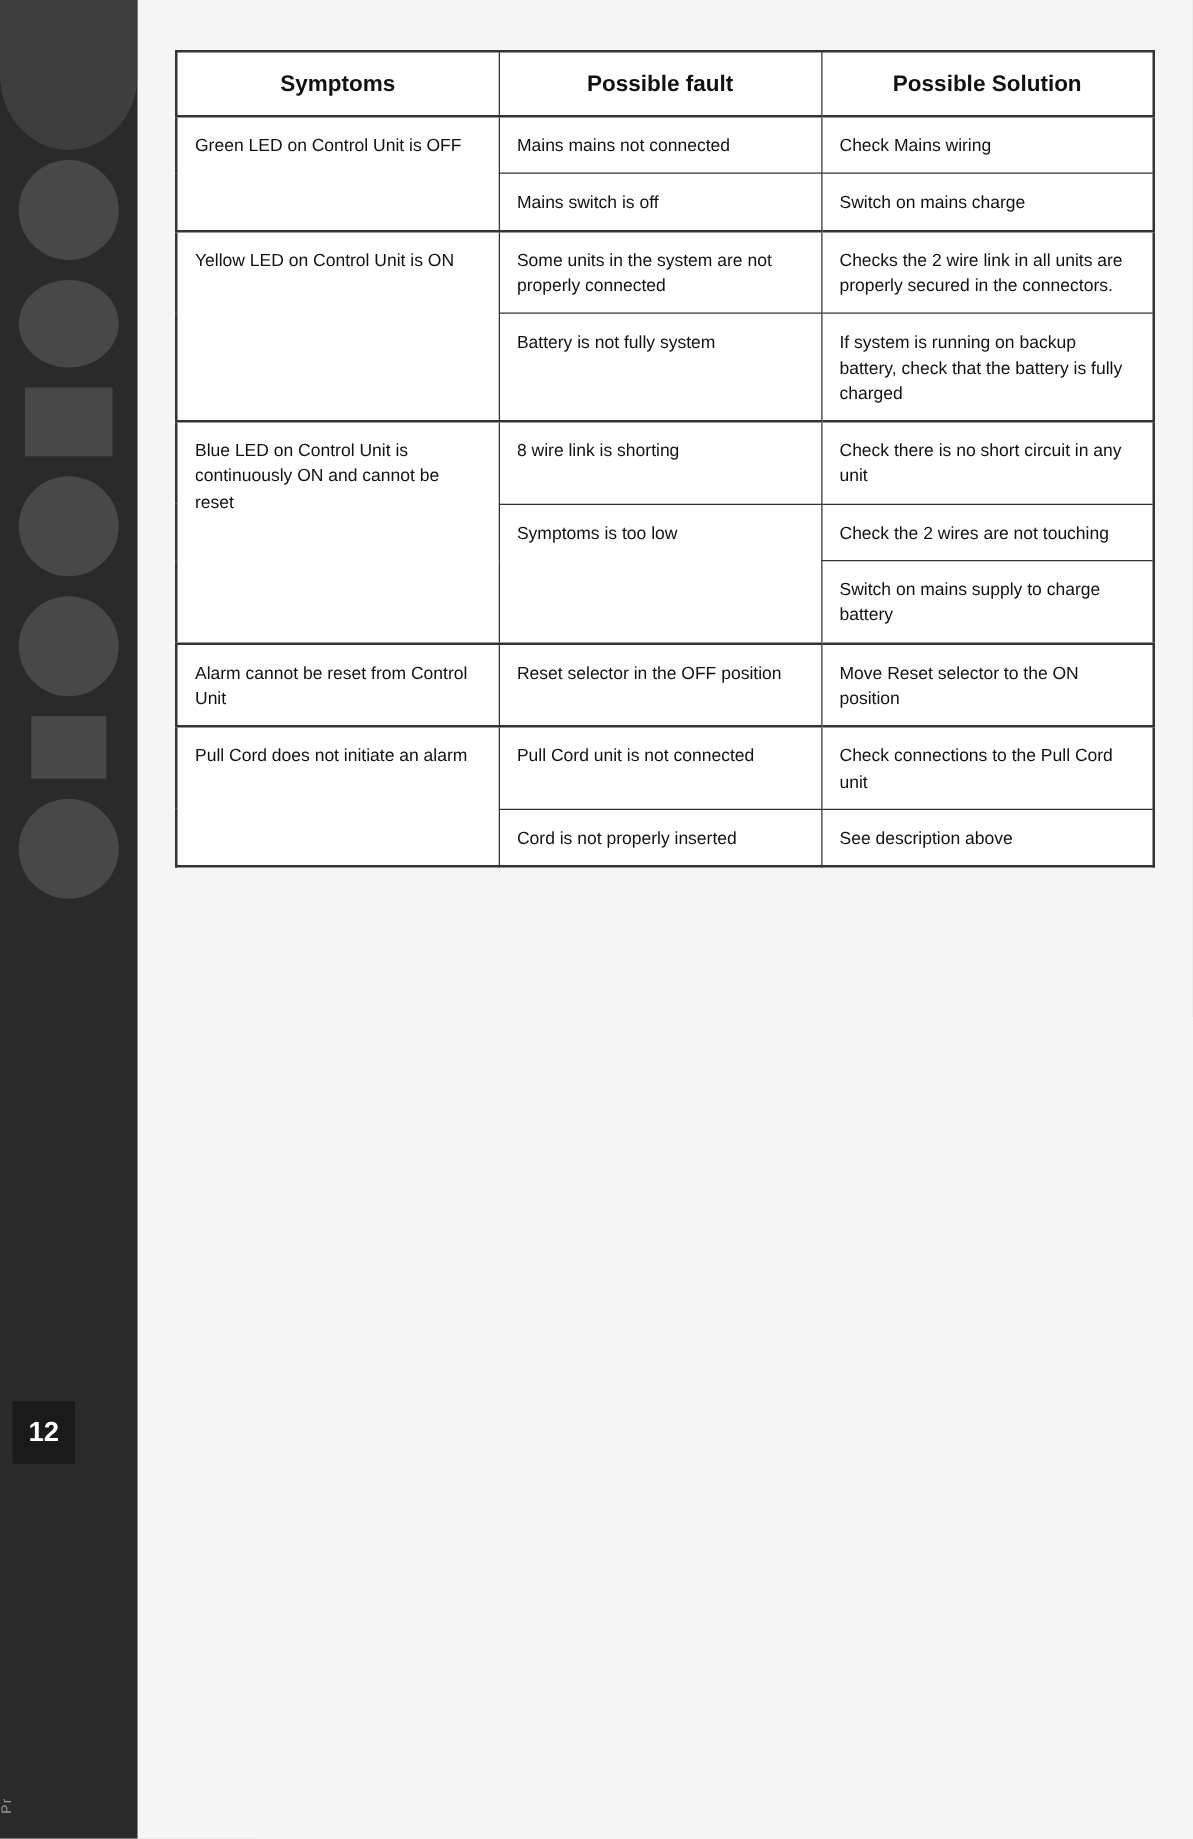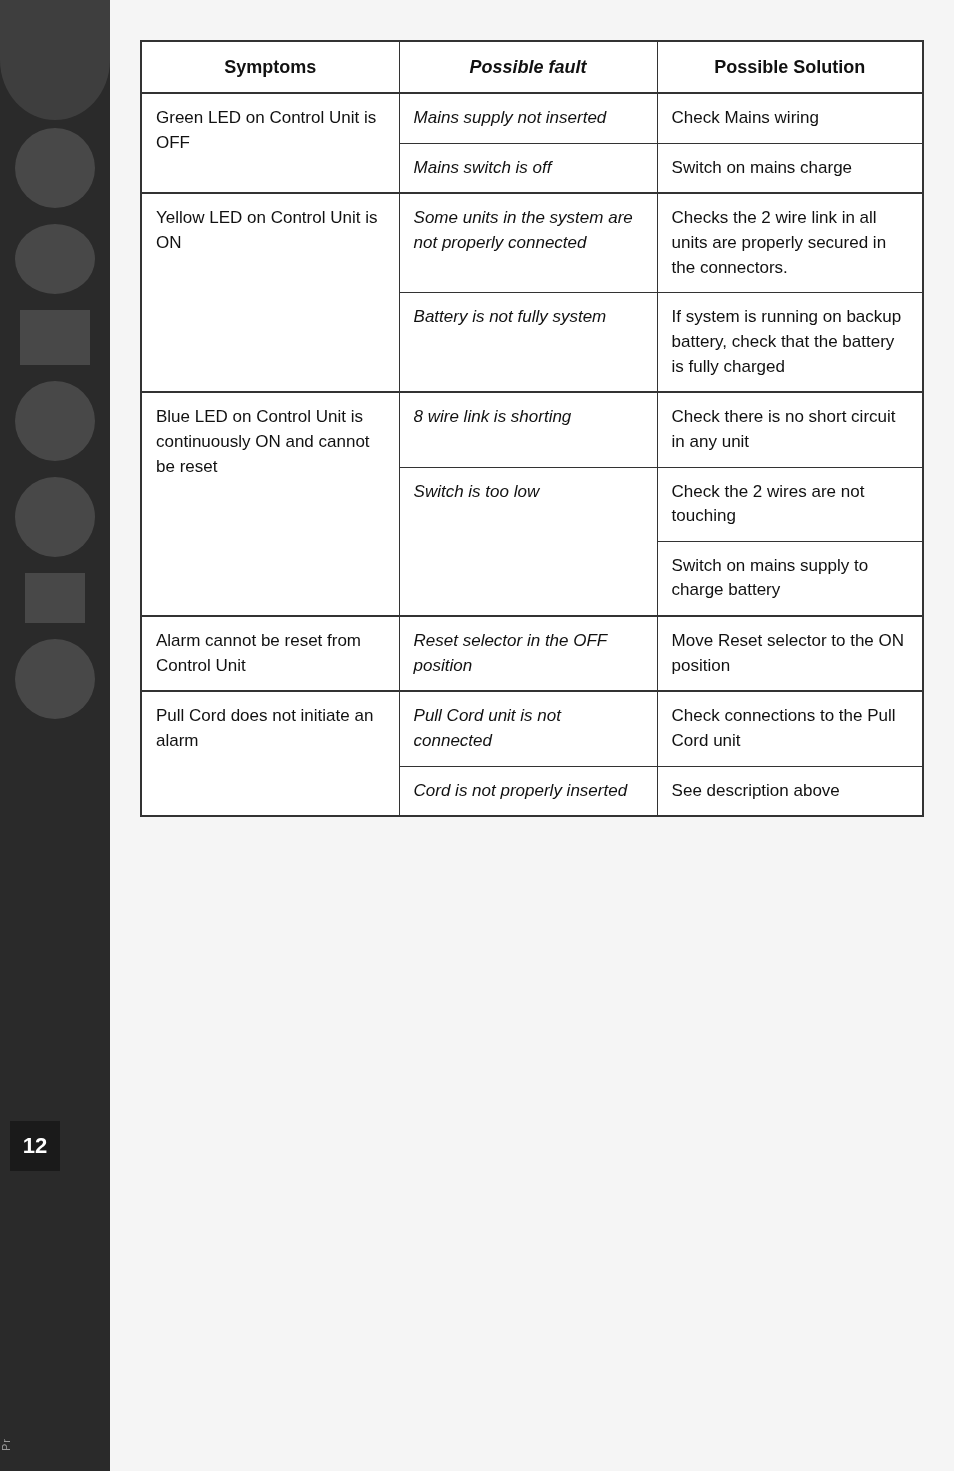--- a/index.html
+++ b/index.html
@@ -88,37 +88,37 @@
       width: 100%;
       border-collapse: collapse;
       background: white;
       border: 2px solid #333;
     }
 
     th, td {
       border: 1.5px solid #333;
       padding: 12px 14px;
       vertical-align: top;
-      font-size: 17px;
+      font-size: 14px;
       line-height: 1.45;
       color: #111;
     }
 
     thead th {
       font-weight: bold;
       font-size: 18px;
       background: white;
     }
 
     tbody td {
       font-weight: normal;
     }
 
     .col-symptoms { width: 33%; }
-    .col-fault    { width: 33%; font-style: italic; }
+    .col-fault    { width: 33%; }
     .col-solution { width: 34%; }
 
     .row-divider td {
       border-top: 2px solid #333;
     }
 
     .sub-row td {
       border-top: none;
       margin-left: 38px;
     }
@@ -154,21 +154,21 @@
           <th class="col-fault">Possible fault</th>
           <th class="col-solution">
             <span>Possible Solution</span>
           </th>
         </tr>
       </thead>
       <tbody>
 
         <tr class="row-divider">
           <td class="col-symptoms" rowspan="2">Green LED on Control Unit is OFF</td>
-          <td class="col-fault">Mains supply not inserted</td>
+          <td class="col-fault">Mains mains not connected</td>
           <td class="col-solution">Check Mains wiring</td>
         </tr>
         <tr class="sub-row">
           <td class="col-fault">Mains switch is off</td>
           <td class="col-solution">Switch on mains charge</td>
         </tr>
 
         <tr class="row-divider">
           <td class="col-symptoms" rowspan="2">Yellow LED on Control Unit is ON</td>
           <td class="col-fault">Some units in the system are not properly connected</td>
@@ -178,21 +178,21 @@
           <td class="col-fault">Battery is not fully system</td>
           <td class="col-solution">If system is running on backup battery, check that the battery is fully charged</td>
         </tr>
 
         <tr class="row-divider">
           <td class="col-symptoms" rowspan="3">Blue LED on Control Unit is continuously ON and cannot be reset</td>
           <td class="col-fault">8 wire link is shorting</td>
           <td class="col-solution">Check there is no short circuit in any unit</td>
         </tr>
         <tr class="sub-row">
-          <td class="col-fault" rowspan="2">Switch is too low</td>
+          <td class="col-fault" rowspan="2">Symptoms is too low</td>
           <td class="col-solution">Check the 2 wires are not touching</td>
         </tr>
         <tr class="sub-row">
           <td class="col-solution">Switch on mains supply to charge battery</td>
         </tr>
 
         <tr class="row-divider">
           <td class="col-symptoms">Alarm cannot be reset from Control Unit</td>
           <td class="col-fault">Reset selector in the OFF position</td>
           <td class="col-solution">Move Reset selector to the ON position</td>

